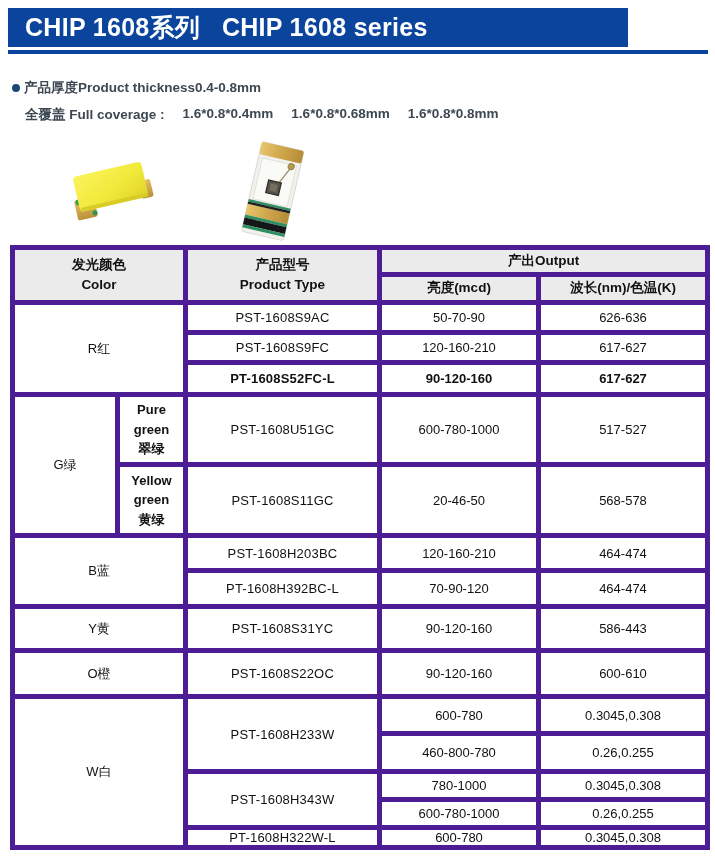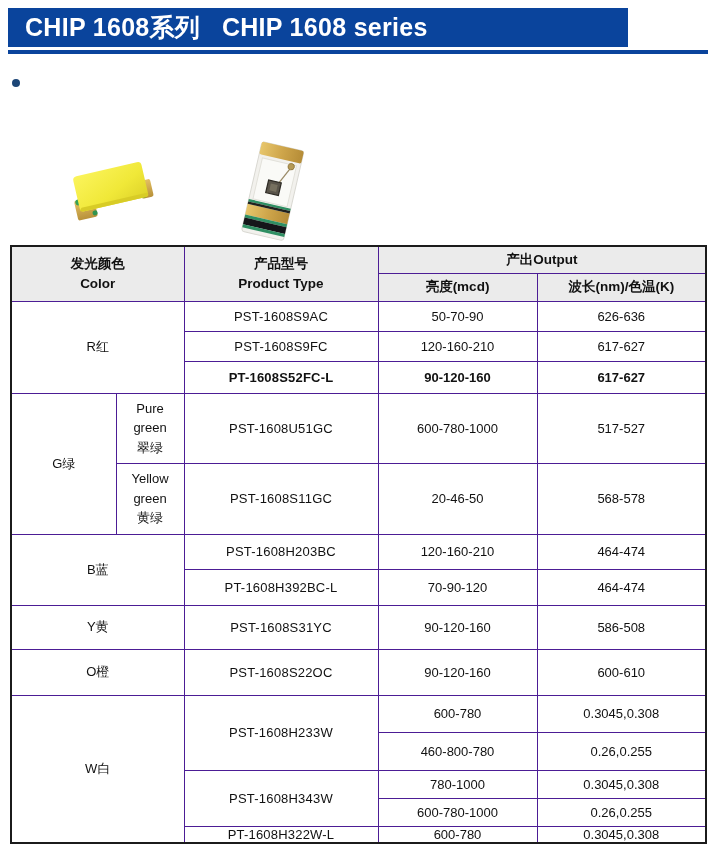--- a/index.html
+++ b/index.html
@@ -30,28 +30,28 @@
   .chip-img{position:absolute;}
   .chip1{left:64px;top:155px;}
   .chip2{left:224px;top:139px;}
   
   .spec-table{
     position:absolute;left:10px;top:245px;width:695px;
     border-collapse:collapse;table-layout:fixed;
     border:2px solid #1b1b1b;
   }
   .spec-table th,.spec-table td{
-    border:1px solid #4c1d95;text-align:center;vertical-align:middle;
+    border:5px solid #4c1d95;text-align:center;vertical-align:middle;
     color:#111111;font-size:13px;padding:0 10px;overflow:hidden;
   }
   .spec-table th{
     background:#ebebeb;font-weight:bold;font-size:13.5px;white-space:pre-line;line-height:1.5;
   }
   .colorcell{font-size:13.5px;}
-  .subcell{white-space:pre-line;line-height:1.5;font-size:13px;}
+  .subcell{white-space:pre-line;line-height:1.5;font-size:13px;font-weight:bold;}
   .modelcell{font-size:13px;letter-spacing:0.2px;}
   
   tr.h-a{height:27px;} tr.h-b{height:28px;}
   tr.r1{height:30px;} tr.r2{height:30px;} tr.r3{height:32px;font-weight:bold;}
   tr.g1{height:70px;} tr.g2{height:71px;}
   tr.b1{height:35px;} tr.b2{height:36px;}
   tr.y1{height:44px;margin-left:35px;} tr.o1{height:46px;}
   tr.w1{height:37px;} tr.w2{height:38px;} tr.w3{height:28px;} tr.w4{height:28px;} tr.w5{height:14px;}
 </style>
 </head>
@@ -60,20 +60,27 @@
 <div class="page">
 
   <div class="titlebar">
     <span class="title-text">CHIP 1608系列   CHIP 1608 series</span>
   </div>
   <div class="title-underline"></div>
 
   <div class="bullets">
     <div class="bline1">
       <span class="bullet-dot"></span>
+      <span>产品厚度Product thickness0.4-0.8mm</span>
+    </div>
+    <div class="bline2">
+      <span>全覆盖 Full coverage :</span>
+      <span class="cov-size">1.6*0.8*0.4mm</span>
+      <span class="cov-size">1.6*0.8*0.68mm</span>
+      <span class="cov-size">1.6*0.8*0.8mm</span>
     </div>
   </div>
 
   <svg class="chip-img chip1" width="92" height="76" viewBox="0 0 92 76">
     <defs>
       <linearGradient id="yg" x1="0" y1="0" x2="1" y2="1">
         <stop offset="0" stop-color="#fbf45c"></stop>
         <stop offset="0.6" stop-color="#f0e838"></stop>
         <stop offset="1" stop-color="#ddd229"></stop>
       </linearGradient>
@@ -184,21 +191,21 @@
     <tr class="b2">
       <td class="modelcell">PT-1608H392BC-L</td>
       <td>70-90-120</td>
       <td>464-474</td>
     </tr>
 
     <tr class="y1">
       <td colspan="2" class="colorcell">Y黄</td>
       <td class="modelcell">PST-1608S31YC</td>
       <td>90-120-160</td>
-      <td>586-508</td>
+      <td>586-443</td>
     </tr>
 
     <tr class="o1">
       <td colspan="2" class="colorcell">O橙</td>
       <td class="modelcell">PST-1608S22OC</td>
       <td>90-120-160</td>
       <td>600-610</td>
     </tr>
 
     <tr class="w1">

